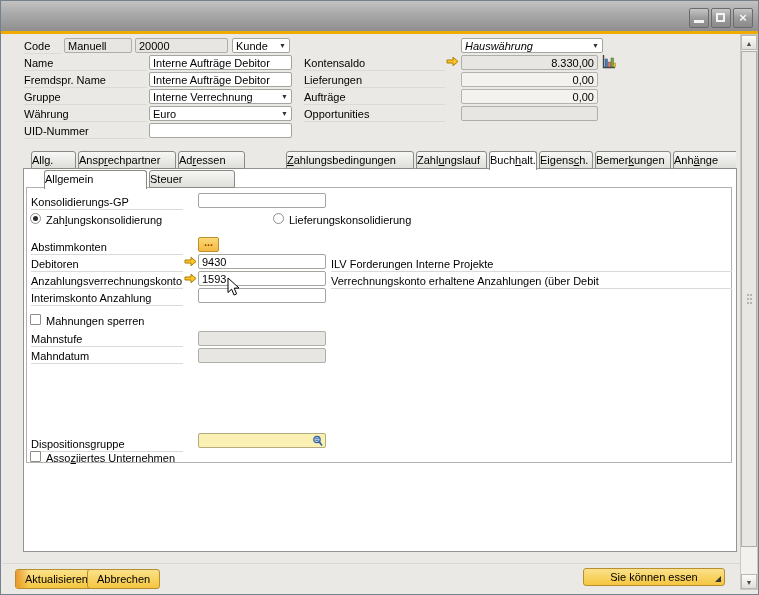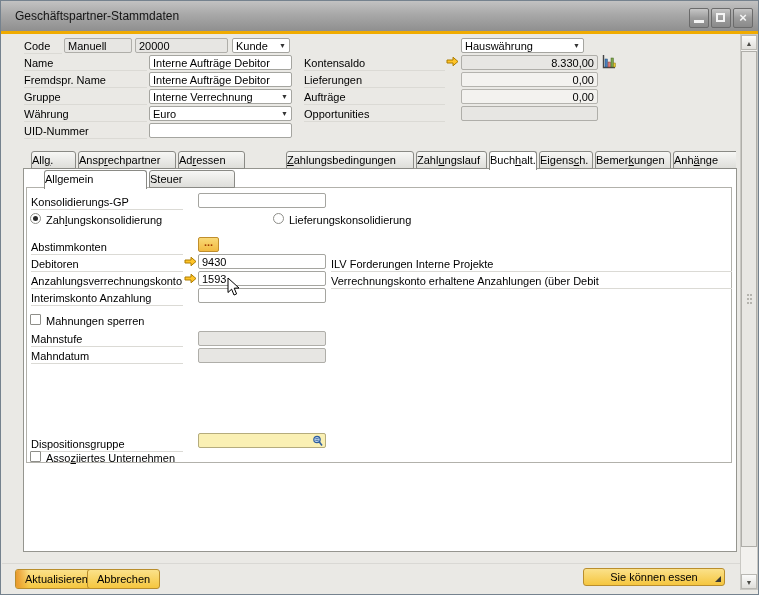--- a/index.html
+++ b/index.html
@@ -60,21 +60,20 @@
   .hline{position:absolute;height:1px;background:#D9D8D4;}
   u{text-decoration:underline;}
   .cursor{position:absolute;z-index:50;}
 </style>
 </head>
 <body>
 
 <div class="win">
 
   <div class="titlebar">
-    <span class="title">Geschäftspartner-Stammdaten</span>
     <div class="wbtn" style="left:688px;">
         <span class="bar"></span>
       </div>
     <div class="wbtn" style="left:710px;">
         <span class="box"></span>
       </div>
     <div class="wbtn" style="left:732px;">
         <span class="x">×</span>
       </div>
   </div>
@@ -98,21 +97,21 @@
     <span class="caret">▼</span>
   </div>
   <span class="lbl ulbl" style="left:23px;top:107px;width:123px;">Währung</span>
   <div class="combo" style="left:148px;top:105px;width:143px;">
     <span class="cval">Euro</span>
     <span class="caret">▼</span>
   </div>
   <span class="lbl ulbl" style="left:23px;top:124px;width:123px;">UID-Nummer</span>
   <input class="fld" style="left: 148px; top: 122px; width: 143px;" value="">
 
-  <div class="combo" style="left:460px;top:37px;width:123px;">
+  <div class="combo" style="left:460px;top:37px;width:142px;font-style:italic;">
     <span class="cval">Hauswährung</span>
     <span class="caret">▼</span>
   </div>
   <span class="lbl ulbl" style="left:303px;top:56px;width:141px;">Kontensaldo</span>
   <svg class="cursor" style="left:445px;top:55px;" width="13" height="11">
       <path d="M1,4 h6 V1.2 l5,4.3 -5,4.3 V7 H1 z" fill="#FFC428" stroke="#AD7D00" stroke-width="1"></path>
     </svg>
   <input class="fld ro num" style="left: 460px; top: 54px; width: 137px;" readonly="" value="8.330,00">
   <svg class="cursor" style="left:600px;top:53px;" width="15" height="15">
     <path d="M2.5,1 V13.5 H14" stroke="#444" stroke-width="1.4" fill="none"></path>

